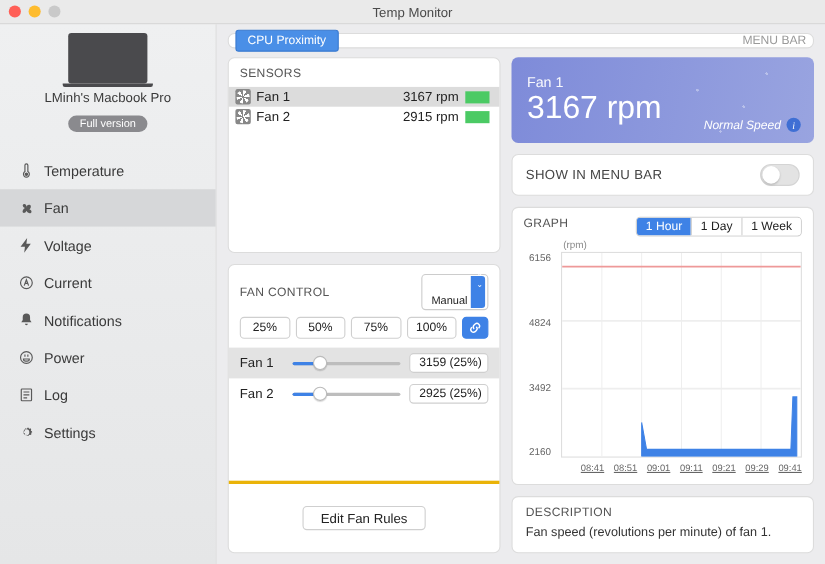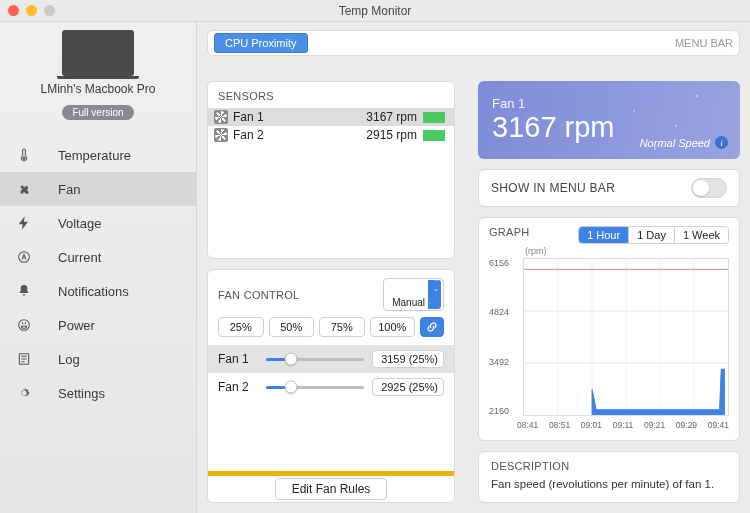--- a/index.html
+++ b/index.html
@@ -15,32 +15,32 @@
   .main { display: flex; height: calc(513px - 22px); }
 
   
   .sidebar { width: 197px; background: linear-gradient(#eff0f1,#e5e6e7); border-right: 1px solid #d6d6d6; padding-top: 4px; }
   .device { text-align: center; padding: 4px 0 12px; }
   .device-img { width: 72px; height: 46px; background: #4a4a4d; border-radius: 3px; margin: 0 auto 6px; position: relative; }
   .device-img::after { content: ""; position: absolute; bottom: -3px; left: 50%; transform: translateX(-50%); width: 82px; height: 3px; background: #4a4a4d; border-radius: 0 0 2px 2px; }
   .device-name { font-size: 12px; color: #3a3a3a; margin-bottom: 6px; }
   .badge { display: inline-block; background: #8a8a8e; color: #fff; font-size: 10px; padding: 2px 10px; border-radius: 10px; }
   .nav { padding-top: 6px; }
-  .nav-item { display: flex; align-items: center; gap: 26px; padding: 9px 16px; font-size: 13px; color: #3a3a3a; cursor: pointer; }
+  .nav-item { display: flex; align-items: center; gap: 8px; padding: 9px 16px; font-size: 13px; color: #3a3a3a; cursor: pointer; }
   .nav-item.active { background: #d6d7d9; }
   .nav-icon { width: 16px; height: 16px; color: #595959; display:flex; align-items:center; justify-content:center;}
   .nav-icon svg { width:16px; height:16px; }
 
   
   .content { flex: 1; background: #ececee; padding: 8px 10px 10px; display: flex; flex-direction: column; gap: 8px; }
-  .topbar { background: #fff; border: 1px solid #dcdcdc; border-radius: 6px; height: 26px; display: flex; align-items: center; padding: 0 6px; }
+  .topbar { background: #fff; border: 1px solid #dcdcdc; border-radius: 6px; height: 14px; display: flex; align-items: center; padding: 0 6px; }
   .chip { background: #4a8fe7; color: #fff; font-size: 11px; padding: 3px 10px; border-radius: 3px; border:1px solid #3b7bd0;}
   .menubar-label { margin-left: auto; font-size: 11px; color: #9a9a9a; }
 
-  .cols { display: flex; gap: 23px; flex: 1; min-height: 0; margin-top: 17px; }
+  .cols { display: flex; gap: 10px; flex: 1; min-height: 0; }
   .col-left, .col-right { display: flex; flex-direction: column; gap: 10px; }
   .col-left { width: 248px; } .col-right { flex: 1; }
 
   .panel { background: #fff; border: 1px solid #dcdcdc; border-radius: 6px; }
   .panel-title { font-size: 11px; color: #555; padding: 8px 10px 6px; letter-spacing: .3px; }
 
   
   .sensors { height: 178px; display:flex; flex-direction:column;}
   .sensor-list { flex:1; }
   .sensor-row { display: flex; align-items: center; padding: 2px 9px 2px 6px; font-size: 12px; }
@@ -63,21 +63,21 @@
   .pct-btn { flex: 1; font-size: 11px; background: #fff; border: 1px solid #cfcfcf; border-radius: 4px; padding: 3px 0; text-align: center; cursor: pointer; color:#222;}
   .link-btn { width: 24px; flex: none; background: #3e82e6; color: #fff; border-color: #3e82e6; display:flex;align-items:center;justify-content:center;}
   .ctrl-row { display: flex; align-items: center; padding: 5px 10px; font-size: 12px; gap: 8px; }
   .ctrl-row.sel { background: #e3e3e3; }
   .ctrl-name { width: 40px; color:#222;}
   .slider { flex: 1; height: 3px; background: #bdbdbd; position: relative; border-radius: 2px; }
   .slider::before { content:""; position:absolute; left:0; top:0; bottom:0; background:#3e82e6; border-radius:2px;}
   .slider[data-pct="25"]::before{width:25%;}
   .thumb { position: absolute; top: 50%; width: 13px; height: 13px; background: #fff; border: 1px solid #bbb; border-radius: 50%; transform: translate(-50%, -50%); box-shadow:0 1px 1px rgba(0,0,0,.15);}
   .ctrl-val { width: 72px; font-size: 11px; text-align: right; border: 1px solid #cfcfcf; border-radius: 4px; padding: 2px 5px; background:#fff; color:#222;}
-  .fc-foot { margin-top: auto; border-top: 5px solid #eab308; text-align: center; padding: 2px; }
+  .fc-foot { margin-top: auto; border-top: 3px solid #eab308; text-align: center; padding: 20px; }
   .rules-btn { font-size: 12px; color: #222; background: #fff; border: 1px solid #cfcfcf; border-radius: 4px; padding: 3px 16px; cursor:pointer;}
 
   
   .hero { height: 78px; border-radius: 6px; background: linear-gradient(100deg,#7e8bd9,#99a4e0); padding: 10px 14px; color: #fff; display:flex; flex-direction:column; justify-content:center; position:relative; overflow:hidden;}
   .hero-bg { position:absolute; right:-20px; top:-30px; width:210px; height:150px; opacity:.35; background:
     radial-gradient(circle 1.2px at 40% 40%, #fff 98%, transparent),
     radial-gradient(circle 1.2px at 60% 50%, #fff 98%, transparent),
     radial-gradient(circle 1.2px at 50% 65%, #fff 98%, transparent),
     radial-gradient(circle 1.2px at 70% 30%, #fff 98%, transparent);
   }
@@ -94,24 +94,24 @@
 
   
   .graphpanel { flex: 1; display:flex; flex-direction:column; padding:8px 10px 10px;}
   .graph-head { display: flex; }
   .seg { margin-left: auto; display: flex; border: 1px solid #cfcfcf; border-radius: 4px; overflow: hidden; }
   .seg-btn { font-size: 11px; padding: 2px 8px; background: #fff; cursor: pointer; color:#222;}
   .seg-btn + .seg-btn { border-left: 1px solid #cfcfcf; }
   .seg-btn.active { background: #3e82e6; color: #fff; }
   .graph-unit { font-size: 9px; color: #888; padding-left: 36px; margin-top:2px;}
   .plot { flex: 1; position: relative; margin-top: 2px; }
-  .ylabels { position: absolute; left: 0; top: 0; bottom: 14px; width: 30px; display: flex; flex-direction: column; justify-content: space-between; font-size: 9px; color: #666; text-align: left; }
+  .ylabels { position: absolute; left: 0; top: 0; bottom: 14px; width: 30px; display: flex; flex-direction: column; justify-content: space-between; font-size: 9px; color: #666; text-align: center; }
   .plot-area { position: absolute; left: 34px; right: 0; top: 0; bottom: 14px; border: 1px solid #dedede; }
   .plot-area svg { width:100%; height:100%; display:block;}
-  .xlabels { position: absolute; left: 28px; right: 0; bottom: 0; display: flex; justify-content: space-between; font-size: 8.5px; color: #666; }
+  .xlabels { position: absolute; left: 52px; right: 0; bottom: 0; display: flex; justify-content: space-between; font-size: 8.5px; color: #666; text-decoration: underline; }
 
   
   .desc { padding: 8px 12px 12px; }
   .desc-title { font-size: 11px; color: #555; letter-spacing:.3px; margin-bottom:6px;}
   .desc-text { font-size: 11.5px; color: #333; }
 </style>
 </head>
 <body>
 
 <div class="titlebar">

